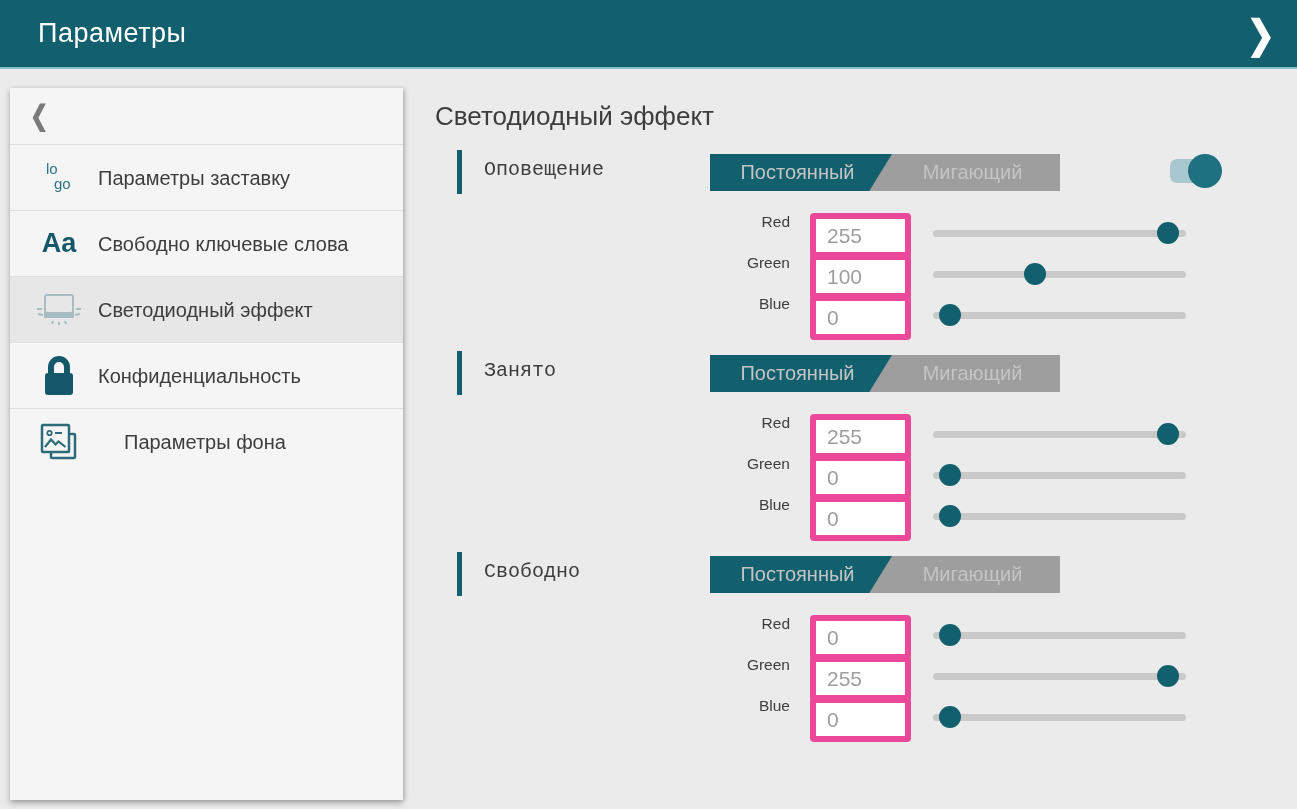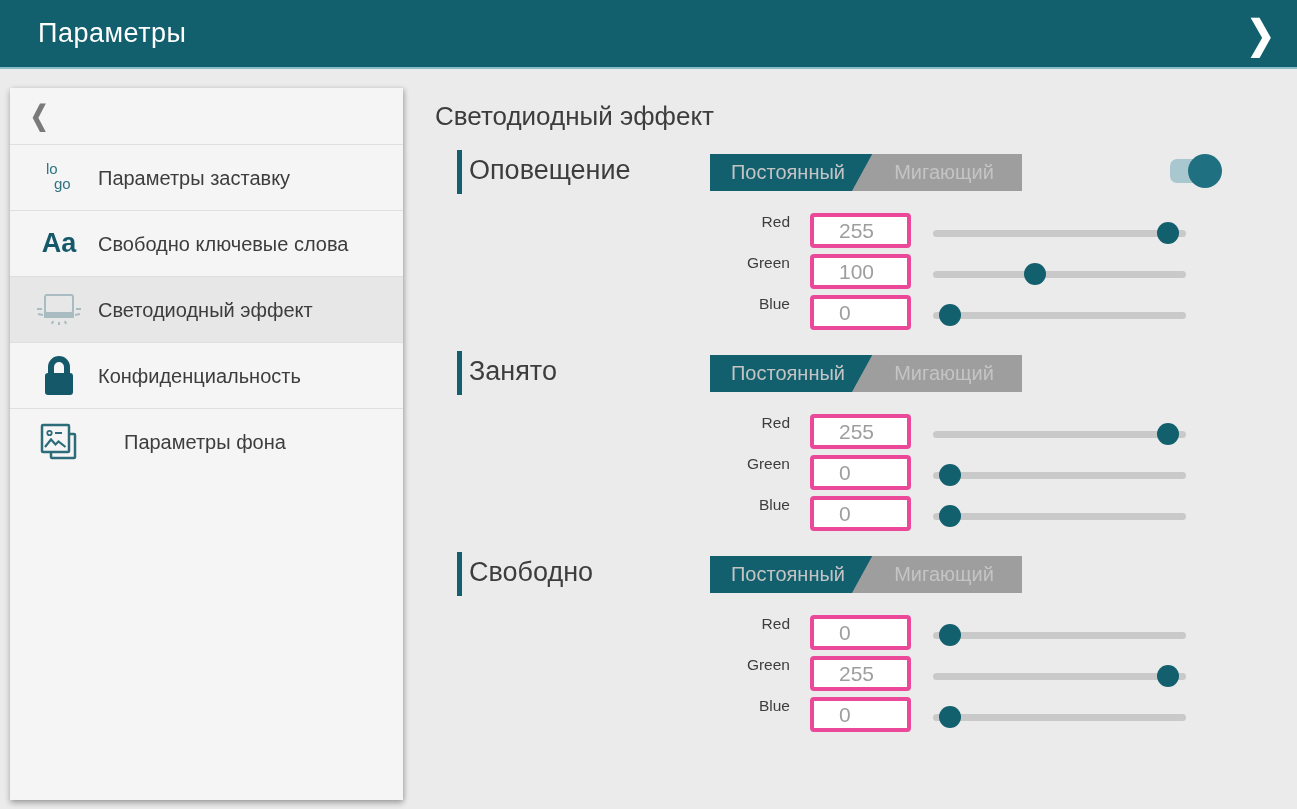--- a/index.html
+++ b/index.html
@@ -28,34 +28,34 @@
   .logo-ic .l1{position:absolute;left:7px;top:1px;}
   .logo-ic .l2{position:absolute;left:15px;top:16px;}
   .aa-ic{font-size:27px;font-weight:bold;color:var(--icon-dark);}
   
   .main{position:absolute;left:435px;top:69px;right:0;bottom:0;}
   .main-title{font-size:26px;color:var(--text);margin-top:32px;}
   .sections{position:absolute;left:22px;top:79px;width:760px;}
   .section{position:relative;height:201px;}
   .sec-head{position:relative;height:44px;}
   .sec-bar{position:absolute;left:0;top:2px;width:5px;height:44px;background:var(--accent);}
-  .sec-label{position:absolute;left:12px;top:0;line-height:44px;font-size:27px;color:var(--text);}
-  .segmented{position:absolute;left:253px;top:6px;width:312px;height:37px;background:var(--seg-bg);display:flex;}
+  .sec-label{position:absolute;left:27px;top:0;line-height:44px;font-size:20px;color:var(--text);font-family:Liberation Mono, monospace;}
+  .segmented{position:absolute;left:253px;top:6px;width:350px;height:37px;background:var(--seg-bg);display:flex;}
   .seg-fill{position:absolute;inset:0;background:var(--accent);
     clip-path:polygon(0 0,52% 0,45.5% 100%,0 100%);}
   .seg-label{position:relative;width:50%;text-align:center;line-height:37px;font-size:20px;color:var(--seg-text);cursor:pointer;}
   .segmented.first-selected .seg-label:first-of-type{color:#ffffff;}
   .toggle{position:absolute;left:713px;top:0;width:54px;height:44px;cursor:pointer;}
   .toggle .track{position:absolute;left:0;top:11px;width:44px;height:24px;border-radius:7px;background:var(--toggle-track);}
   .toggle .knob{position:absolute;left:18px;top:6px;width:34px;height:34px;border-radius:50%;background:var(--toggle-knob);}
   .channels{margin-top:21px;}
   .channel-row{display:flex;align-items:flex-start;height:40px;margin-bottom:1px;}
   .ch-label{width:333px;text-align:right;font-size:15.5px;color:var(--text);}
-  .ch-input{margin-left:20px;width:101px;height:35px;border:4px solid #ec4899;border-radius:4px;
-    background:#ffffff;font-size:21px;color:var(--input-text);padding-left:25px;outline:none;}
+  .ch-input{margin-left:20px;width:101px;height:45px;border:6px solid #ec4899;border-radius:4px;
+    background:#ffffff;font-size:21px;color:var(--input-text);padding-left:11px;outline:none;}
   .slider{position:relative;margin-left:22px;width:253px;height:40px;cursor:pointer;}
   .slider .track{position:absolute;left:0;top:17px;width:253px;height:7px;border-radius:4px;background:var(--slider-track);}
   .slider .knob{position:absolute;top:9px;width:22px;height:22px;border-radius:50%;background:var(--accent);}
 </style>
 </head>
 <body>
 
 <div class="app-header">
   <div class="app-title">Параметры</div>
   <div class="fwd">❯</div>

